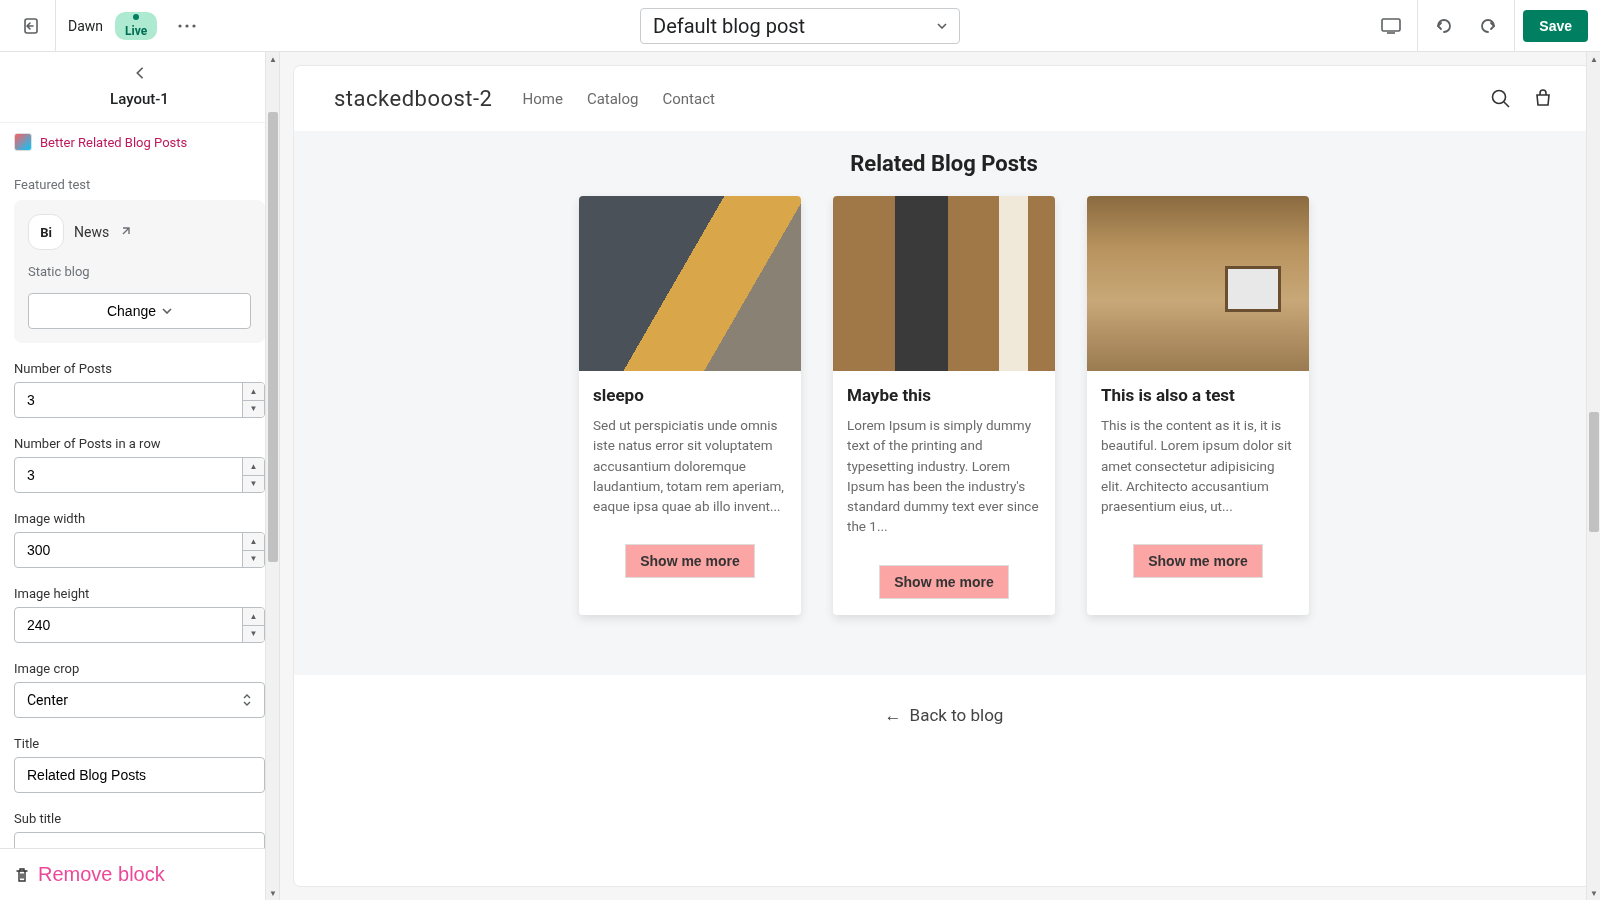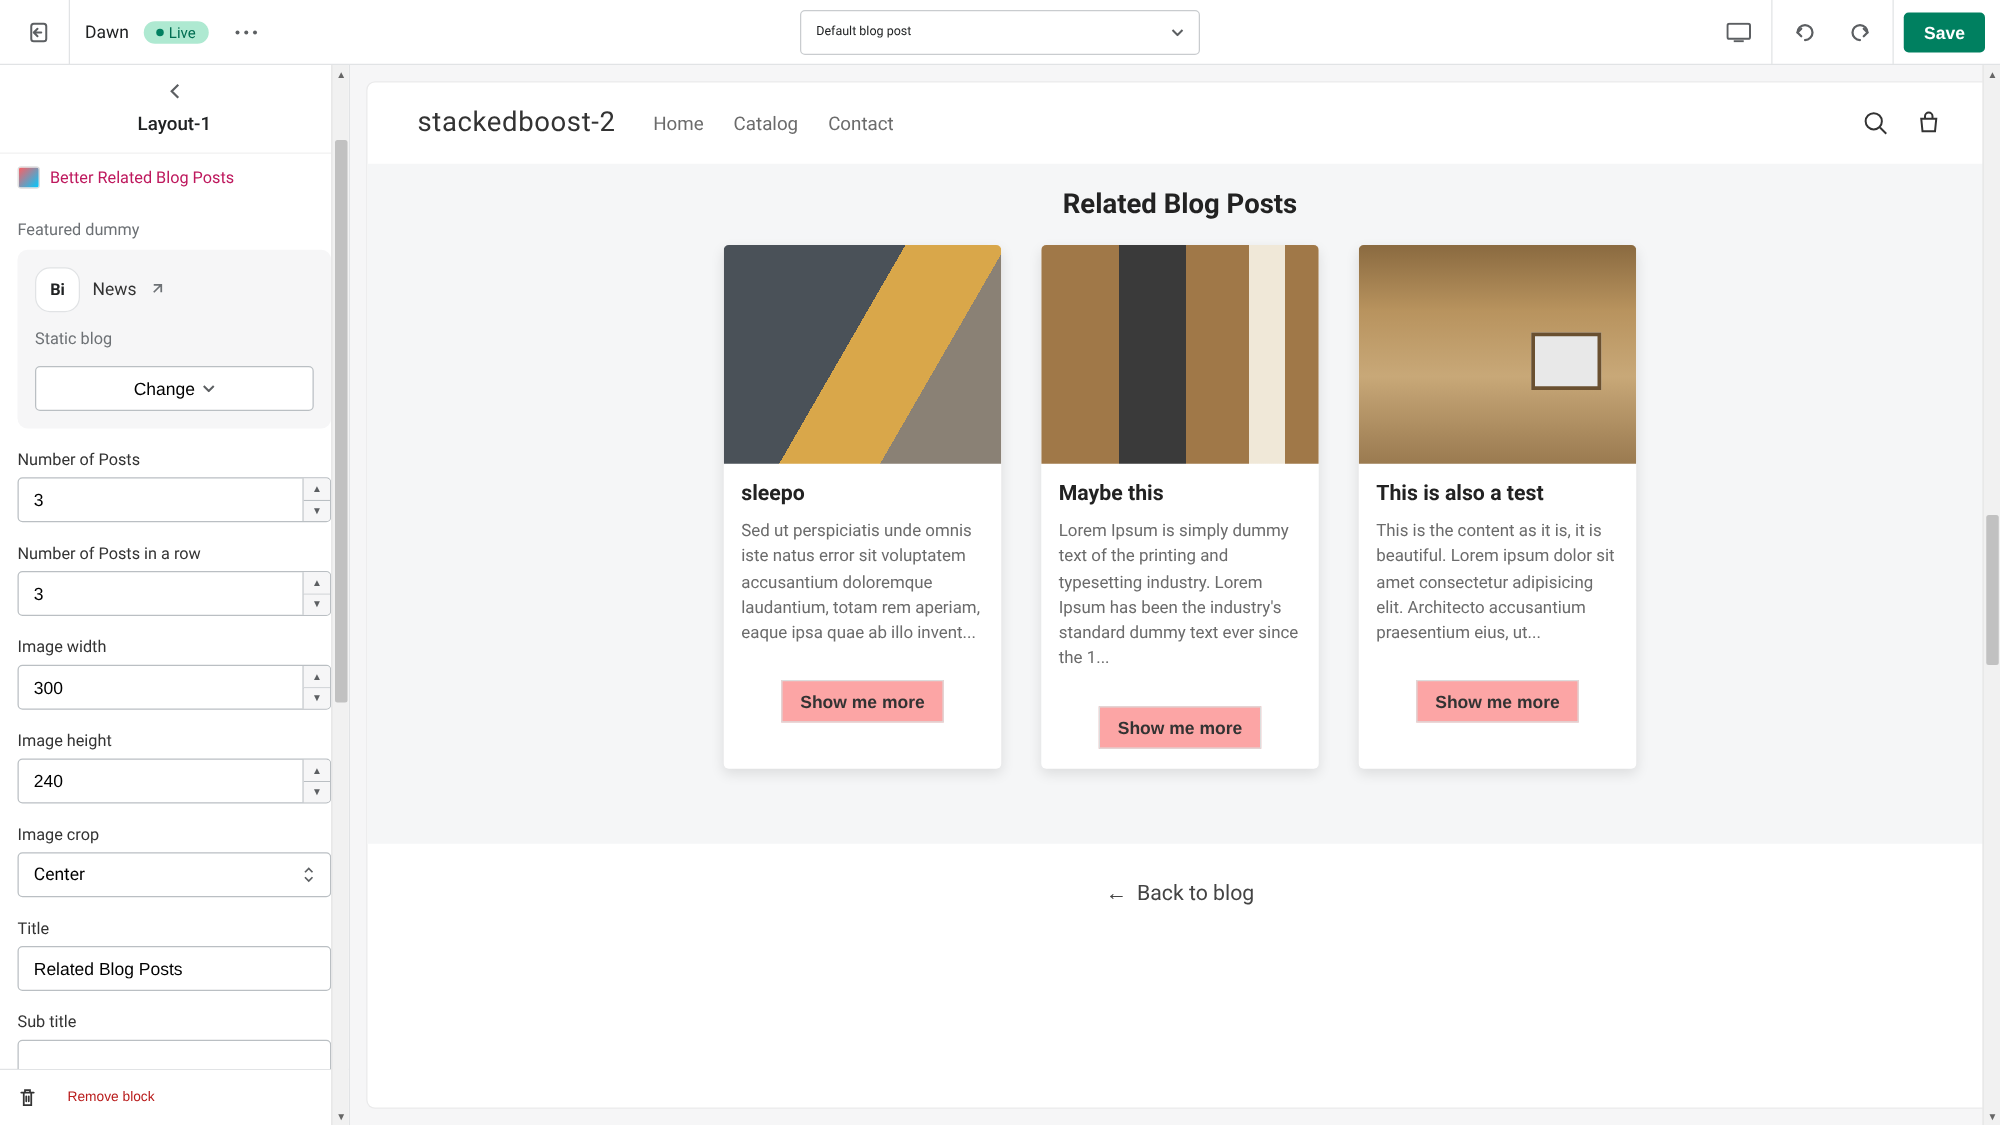--- a/index.html
+++ b/index.html
@@ -6,24 +6,24 @@
 body { font-family: -apple-system, BlinkMacSystemFont, "Segoe UI", Roboto, sans-serif; background: #f6f6f7; overflow: hidden; }
 
 
 .topbar { height: 52px; background: #fff; display: flex; align-items: center; border-bottom: 1px solid #e1e3e5; position: relative; }
 .topbar-left { display: flex; align-items: center; gap: 12px; padding-left: 8px; }
 .topbar-right { display: flex; align-items: center; gap: 8px; padding-right: 12px; margin-left: auto; }
 .topbar-center { position: absolute; left: 50%; transform: translateX(-50%); }
 .icon-btn { width: 36px; height: 36px; display: flex; align-items: center; justify-content: center; border: none; background: transparent; cursor: pointer; border-radius: 4px; color: #5c5f62; }
 .back-exit { border-right: 1px solid #e1e3e5; width: 48px; height: 52px; display:flex; align-items:center; justify-content:center; }
 .theme-name { font-size: 14px; color: #202223; }
-.live-badge { background: #aee9d1; color: #006e52; font-size: 12px; padding: 2px 10px; border-radius: 10px; display: inline-flex; align-items: center; gap: 4px; font-weight:400;}
+.live-badge { background: #aee9d1; color: #006e52; font-size: 12px; padding: 2px 10px; border-radius: 10px; display: inline-flex; align-items: center; gap: 4px; font-weight:700;flex-direction:column;}
 .live-dot { width: 6px; height: 6px; background: #008060; border-radius: 50%; }
 .template-select { width: 320px; height: 36px; border: 1px solid #c9cccf; border-radius: 4px; background: #fff; display: flex; align-items: center; padding: 0 12px; justify-content: space-between; cursor: pointer; }
-.template-select span:first-child { font-size: 10px; color: #202223; }
+.template-select span:first-child { font-size: 20px; color: #202223; }
 .save-btn { background: #008060; color: #fff; border: none; padding: 8px 16px; border-radius: 4px; font-weight: 600; font-size: 14px; cursor: pointer; }
 .divider-v { width: 1px; height: 52px; background: #e1e3e5; }
 
 
 .main { display: flex; height: calc(900px - 52px); }
 
 
 .sidebar { width: 280px; background: #fff; border-right: 1px solid #e1e3e5; display: flex; flex-direction: column; position: relative; }
 .sidebar-scrollbar { position:absolute; right:0; top:0; width:14px; height:100%; background:#f1f1f1; border-left:1px solid #e5e5e5;}
 .sidebar-scrollbar-thumb { position:absolute; top:60px; left:2px; width:10px; height:450px; background:#c1c1c1; border-radius:2px;}
@@ -43,21 +43,21 @@
 .field-label { font-size: 13px; color: #333; margin-top: 18px; margin-bottom: 6px; }
 .num-input-wrap { position: relative; }
 .num-input { width: 100%; height: 36px; border: 1px solid #babfc3; border-radius: 4px; padding: 0 28px 0 12px; font-size: 14px; }
 .spinner { position: absolute; right: 1px; top: 1px; width: 22px; height: 34px; display: flex; flex-direction: column; border-left:1px solid #babfc3;}
 .spinner div { flex: 1; display: flex; align-items: center; justify-content: center; cursor: pointer; font-size: 8px; color: #5c5f62; background:#f6f6f7;}
 .spinner div:first-child { border-bottom:1px solid #babfc3; border-top-right-radius:3px;}
 .spinner div:last-child { border-bottom-right-radius:3px;}
 .select-input { width: 100%; height: 36px; border: 1px solid #babfc3; border-radius: 4px; padding: 0 12px; font-size: 14px; background: #fff; appearance: none; position: relative; display:flex; align-items:center; justify-content:space-between;}
 .text-input { width: 100%; height: 36px; border: 1px solid #babfc3; border-radius: 4px; padding: 0 12px; font-size: 14px; }
 .sb-footer { border-top: 1px solid #e1e3e5; padding: 14px 14px; }
-.remove-btn { background: transparent; border: none; font-size: 11px; color: #b91c1c; cursor: pointer; display: flex; align-items: center; gap: 24px; }
+.remove-btn { background: transparent; border: none; font-size: 20px; color: #ec4899; cursor: pointer; display: flex; align-items: center; gap: 8px; }
 
 
 .preview-wrap { flex: 1; padding: 14px 6px 14px 14px; position:relative; }
 .preview-scrollbar { position:absolute; right:0; top:0; width:14px; height:100%; background:#f1f1f1; border-left:1px solid #e5e5e5;}
 .preview-scrollbar-thumb { position:absolute; top:360px; left:2px; width:10px; height:120px; background:#c1c1c1; border-radius:2px;}
 .preview { background: #fff; border-radius: 6px; height: 100%; overflow: hidden; box-shadow: 0 0 0 1px rgba(0,0,0,0.05); }
 .store-header { display: flex; align-items: center; padding: 20px 40px; gap: 30px; }
 .store-logo { font-size: 22px; letter-spacing: 0.5px; color: #333; }
 .store-nav { display: flex; gap: 24px; }
 .store-nav a { color: #6b6b6b; text-decoration: none; font-size: 15px; }
@@ -146,21 +146,21 @@
       <svg width="14" height="14" viewBox="0 0 10 16" style="cursor:pointer">
           <path d="M8 2 L2 8 L8 14" fill="none" stroke="#5c5f62" stroke-width="2"></path>
         </svg>
       <span class="sb-header-title">Layout-1</span>
     </div>
     <div class="sb-app-row">
       <span class="sb-app-icon"></span>
       <span>Better Related Blog Posts</span>
     </div>
     <div class="sb-body">
-      <div class="sb-label">Featured dummy</div>
+      <div class="sb-label">Featured test</div>
       <div class="blog-box">
         <div class="blog-row">
           <div class="blog-icon">Bi</div>
           <span class="blog-name">News</span>
           <svg width="12" height="12" viewBox="0 0 12 12" style="cursor:pointer">
               <path d="M4 2 H10 V8 M10 2 L4 8" fill="none" stroke="#6d7175" stroke-width="1.4"></path>
             </svg>
         </div>
         <div class="blog-sub">Static blog</div>
         <button class="change-btn">

